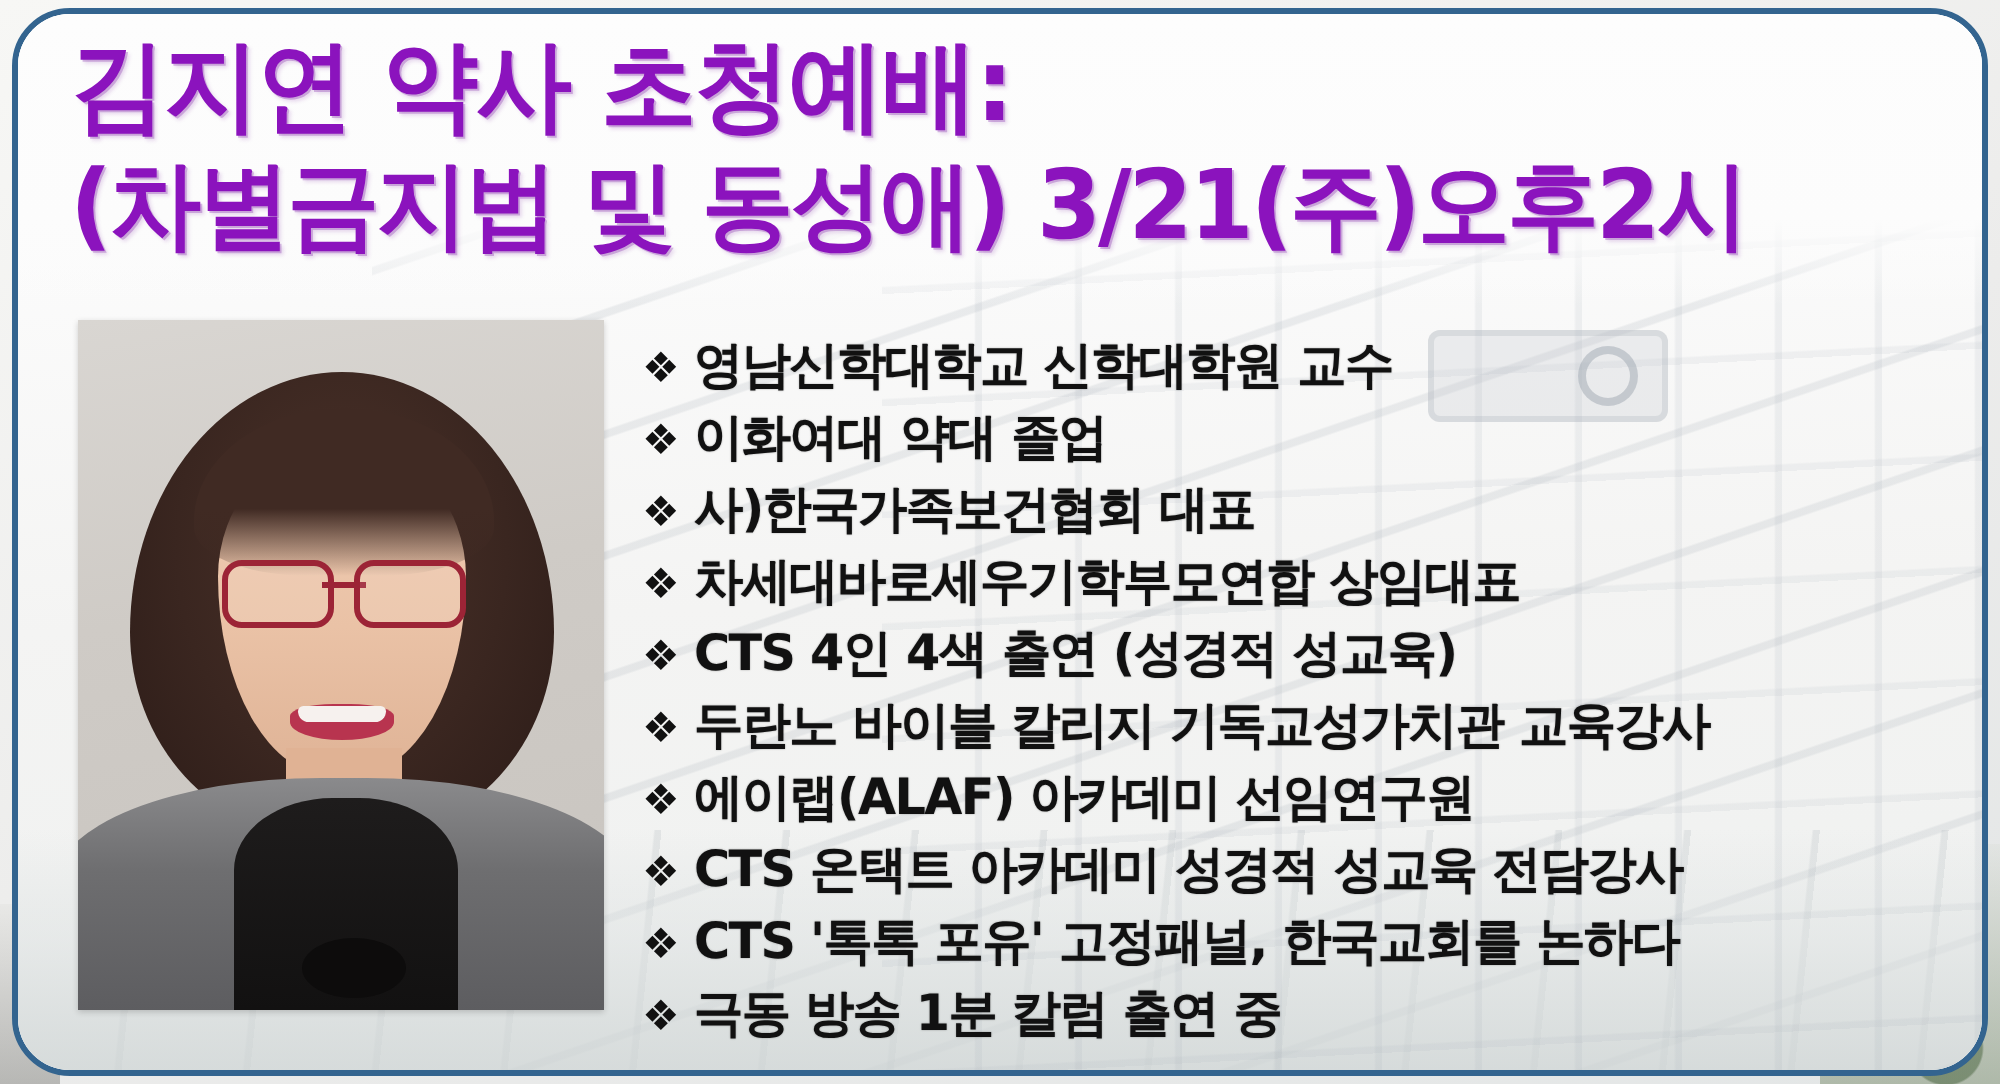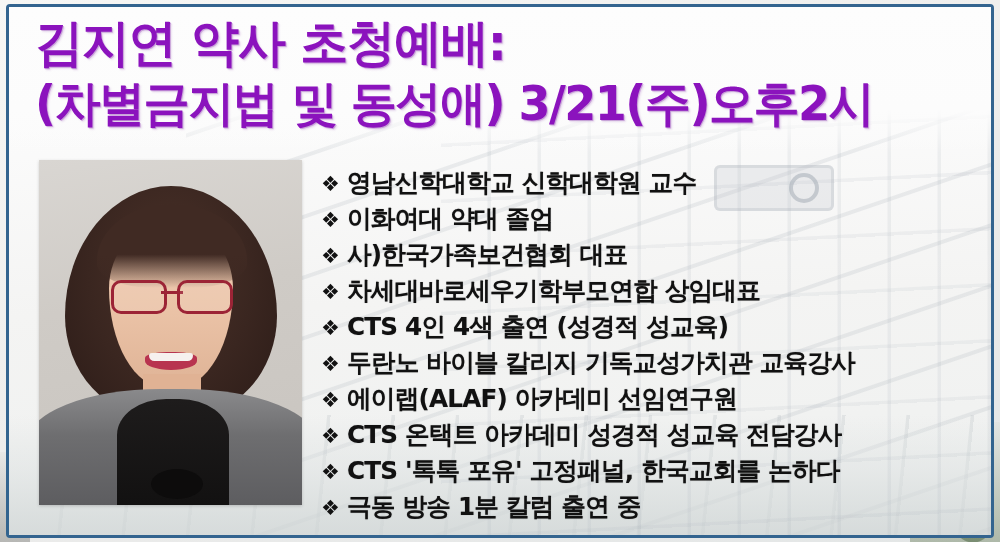--- a/index.html
+++ b/index.html
@@ -46,21 +46,21 @@
     background: linear-gradient(180deg, rgba(225,225,222,.4), rgba(120,120,115,.45));
   }
 
   
   .card {
     position: absolute;
     left: 6px;
     top: 4px;
     right: 6px;
     bottom: 4px;
-    border-radius: 4px;
+    border-radius: 29px;
     border: 3px solid #33648f;
     box-shadow: 0 0 0 1px rgba(255,255,255,.55) inset;
     overflow: hidden;
     background: #fbfbfa;
   }
 
   
   .bg-photo {
     position: absolute;
     inset: 0;

